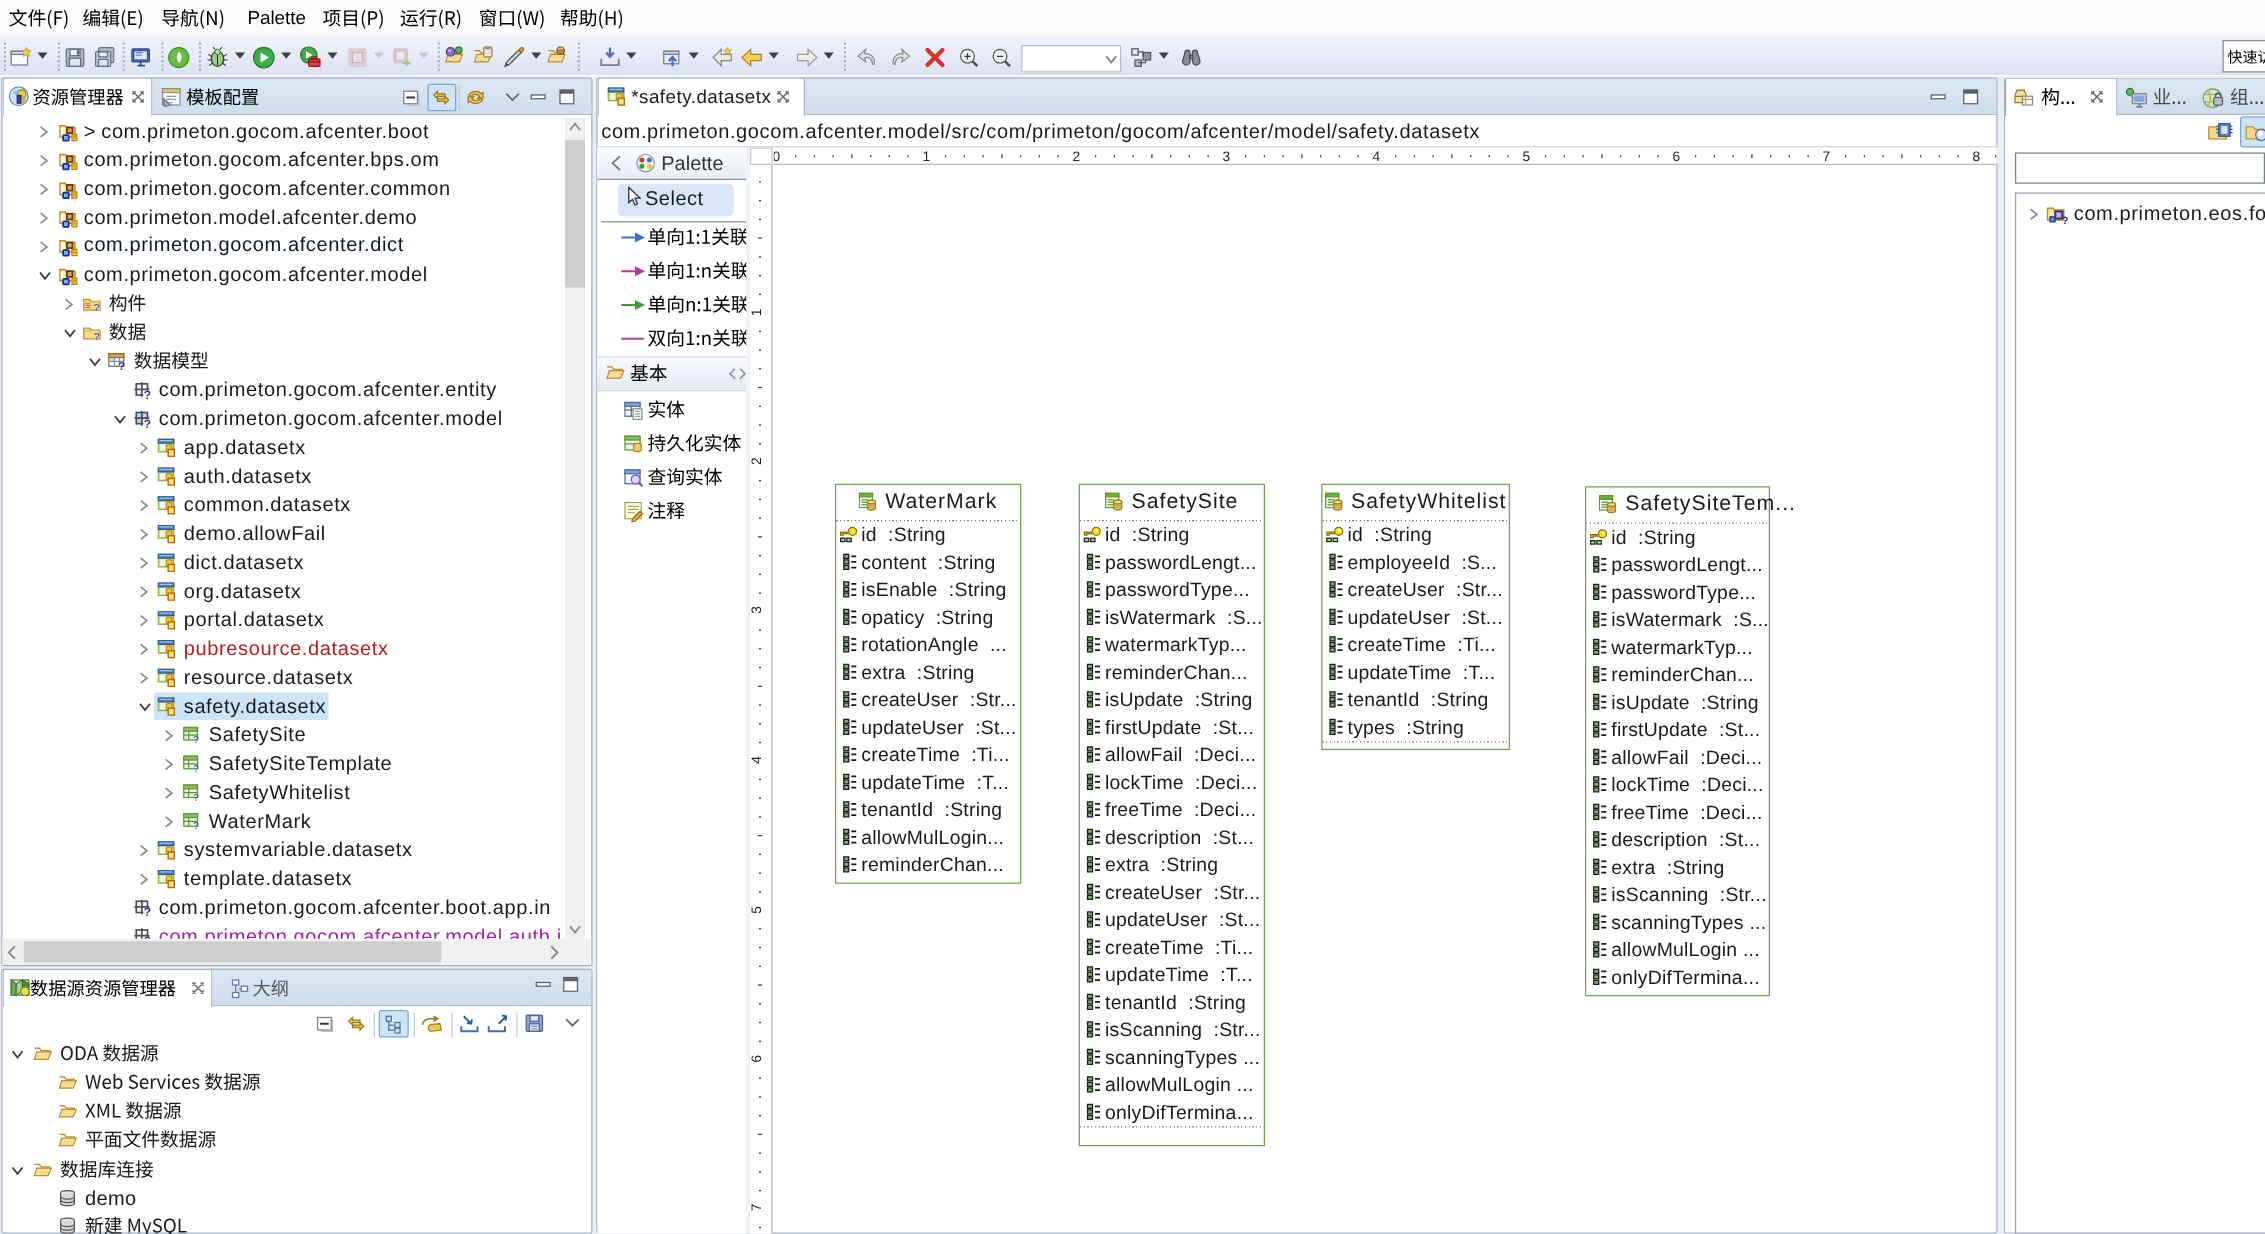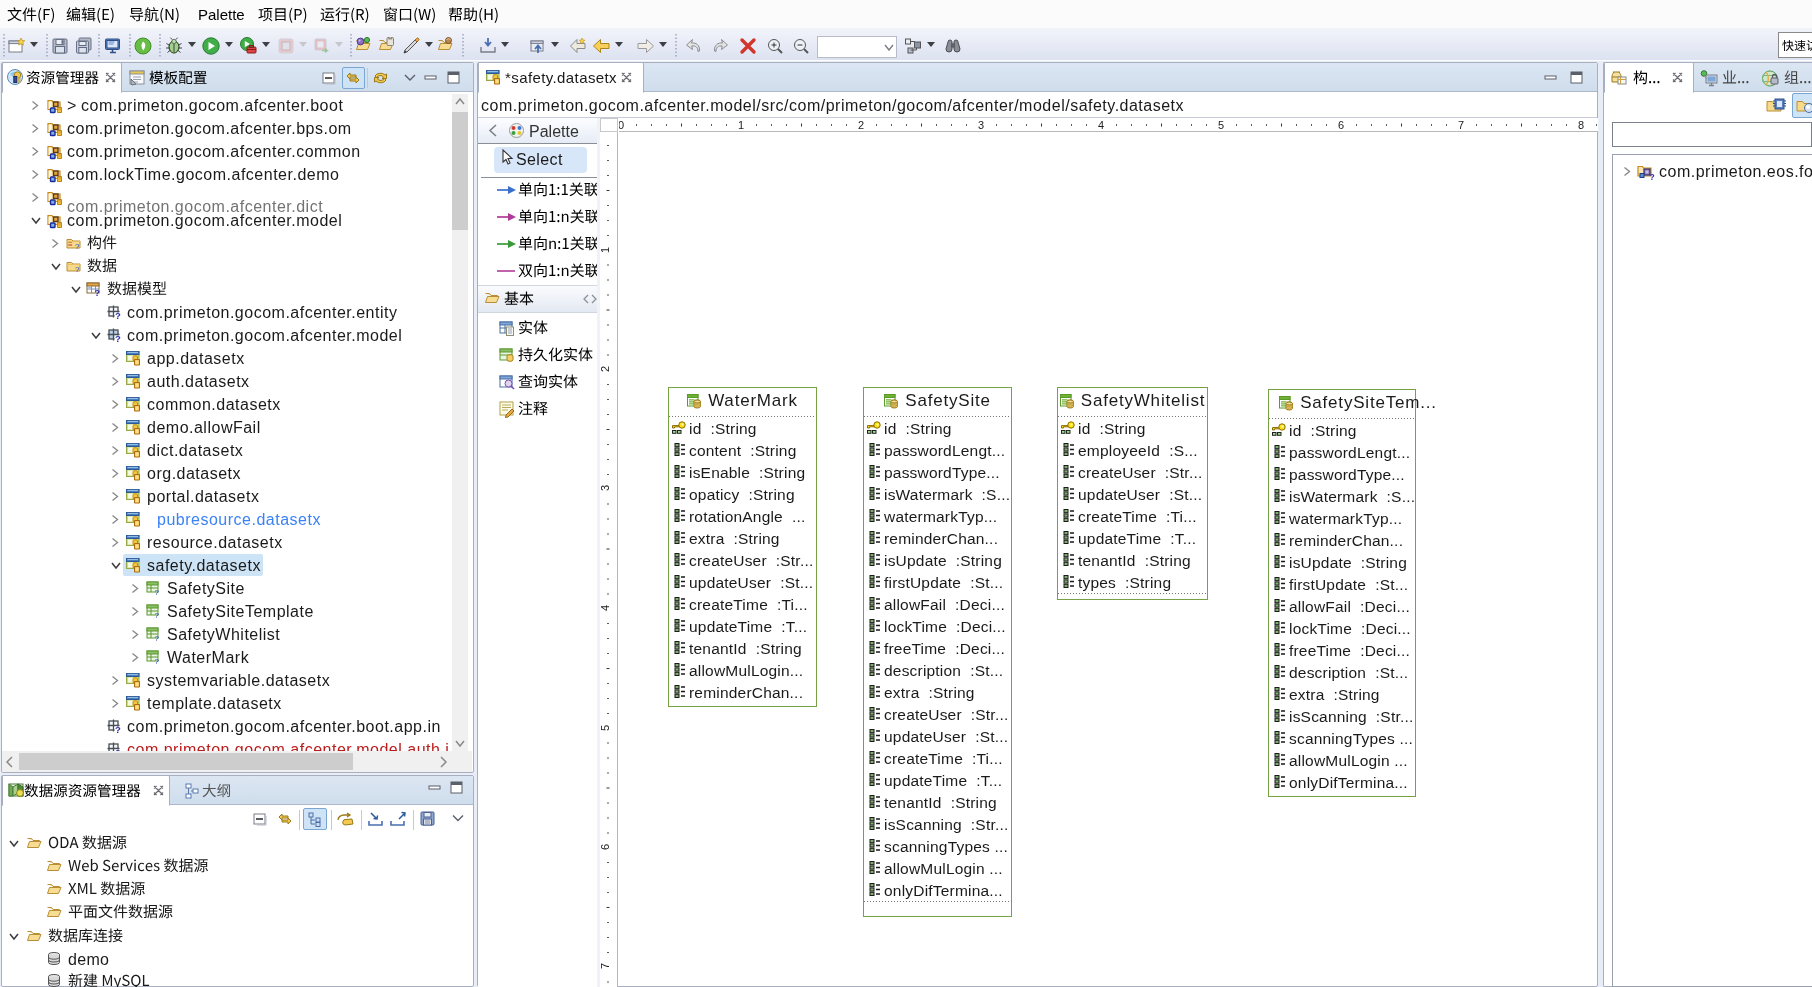--- a/index.html
+++ b/index.html
@@ -371,33 +371,33 @@
     <path d="M1.5 1.5 L6.5 5.5 L1.5 9.5" stroke="#8a8a8a" stroke-width="1.4" fill="none"></path>
   </svg>
 <svg style="position:absolute;left:46px;top:166px;" width="17" height="17" viewBox="0 0 17 17">
     <path d="M2 3.5 h4 l1 1.5 h7 v7.5 h-12 z" fill="#f7e7b2" stroke="#c8881a" stroke-width="1.2"></path>
     <path d="M2.6 5 h2.8 v7 h-2.8 z" fill="#fdf6dc" stroke="none"></path>
     <rect x="7.5" y="5" width="4.5" height="4.5" fill="#e8a43f" stroke="#5a3a1a" stroke-width="1.4"></rect>
     <rect x="4.5" y="11" width="4.5" height="4.5" rx="0.8" fill="#7ab0e8" stroke="#1a2a9a" stroke-width="1.4"></rect>
     <path d="M11.5 10.5 h4 v5 h-4 z" fill="#f5c63f" stroke="#b8811a"></path>
     <path d="M11.5 11.8 h4 M11.5 13 h4" stroke="#d89a26"></path>
   </svg>
-<div style="position:absolute;left:67px;top:164.5px;font:normal 16.0px 'Liberation Sans',sans-serif;color:#1a1a1a;letter-spacing:0.5px;white-space:pre;line-height:19px">com.lockTime.gocom.afcenter.demo</div>
+<div style="position:absolute;left:67px;top:164.5px;font:normal 16.0px 'Liberation Sans',sans-serif;color:#1a1a1a;letter-spacing:0.5px;white-space:pre;line-height:19px">com.primeton.model.afcenter.demo</div>
 <svg style="position:absolute;left:31px;top:192px;" width="8" height="11" viewBox="0 0 8 11">
     <path d="M1.5 1.5 L6.5 5.5 L1.5 9.5" stroke="#8a8a8a" stroke-width="1.4" fill="none"></path>
   </svg>
 <svg style="position:absolute;left:46px;top:189px;" width="17" height="17" viewBox="0 0 17 17">
     <path d="M2 3.5 h4 l1 1.5 h7 v7.5 h-12 z" fill="#f7e7b2" stroke="#c8881a" stroke-width="1.2"></path>
     <path d="M2.6 5 h2.8 v7 h-2.8 z" fill="#fdf6dc" stroke="none"></path>
     <rect x="7.5" y="5" width="4.5" height="4.5" fill="#e8a43f" stroke="#5a3a1a" stroke-width="1.4"></rect>
     <rect x="4.5" y="11" width="4.5" height="4.5" rx="0.8" fill="#7ab0e8" stroke="#1a2a9a" stroke-width="1.4"></rect>
     <path d="M11.5 10.5 h4 v5 h-4 z" fill="#f5c63f" stroke="#b8811a"></path>
     <path d="M11.5 11.8 h4 M11.5 13 h4" stroke="#d89a26"></path>
   </svg>
-<div style="position:absolute;left:67px;top:197px;font:normal 16.0px 'Liberation Sans',sans-serif;color:#737373;letter-spacing:0.5px;white-space:pre;line-height:19px">com.primeton.gocom.afcenter.dict</div>
+<div style="position:absolute;left:67px;top:187px;font:normal 16.0px 'Liberation Sans',sans-serif;color:#0f172a;letter-spacing:0.5px;white-space:pre;line-height:19px">com.primeton.gocom.afcenter.dict</div>
 <svg style="position:absolute;left:31px;top:216px;" width="10" height="9" viewBox="0 0 10 9">
     <path d="M1 2 L5 7 L9 2" stroke="#3c3c3c" stroke-width="1.5" fill="none"></path>
   </svg>
 <svg style="position:absolute;left:46px;top:212px;" width="17" height="17" viewBox="0 0 17 17">
     <path d="M2 3.5 h4 l1 1.5 h7 v7.5 h-12 z" fill="#f7e7b2" stroke="#c8881a" stroke-width="1.2"></path>
     <path d="M2.6 5 h2.8 v7 h-2.8 z" fill="#fdf6dc" stroke="none"></path>
     <rect x="7.5" y="5" width="4.5" height="4.5" fill="#e8a43f" stroke="#5a3a1a" stroke-width="1.4"></rect>
     <rect x="4.5" y="11" width="4.5" height="4.5" rx="0.8" fill="#7ab0e8" stroke="#1a2a9a" stroke-width="1.4"></rect>
     <path d="M11.5 10.5 h4 v5 h-4 z" fill="#f5c63f" stroke="#b8811a"></path>
     <path d="M11.5 11.8 h4 M11.5 13 h4" stroke="#d89a26"></path>
@@ -563,21 +563,21 @@
   </svg>
 <svg style="position:absolute;left:126px;top:511px;" width="17" height="17" viewBox="0 0 17 17">
     <rect x="0.5" y="1.5" width="12.5" height="10" fill="#cde26a" stroke="#9aa84a"></rect>
     <rect x="0.5" y="1.5" width="12.5" height="3" fill="#4a80c0" stroke="#2d5a96"></rect>
     <path d="M1.5 2.4 h10.5" stroke="#9cc4ea"></path>
     <rect x="2" y="5.5" width="5.5" height="5" fill="#f2fae2" stroke="none"></rect>
     <path d="M7 6.5 c0 -1 4.5 -1 4.5 0 l0 4 c-1.5 .8 -3 .8 -4.5 0 z" fill="#f5c63f" stroke="#c8881a"></path>
     <path d="M8.5 9.5 h5 v5.5 h-5 z" fill="#f0a826" stroke="#a96a10"></path>
     <path d="M9.3 10.3 h3.4 v4 h-3.4 z" fill="#fbe08a" stroke="none"></path>
   </svg>
-<div style="position:absolute;left:157px;top:509.5px;font:normal 16.0px 'Liberation Sans',sans-serif;color:#3b82f6;letter-spacing:0.5px;white-space:pre;line-height:19px">pubresource.datasetx</div>
+<div style="position:absolute;left:147px;top:509.5px;font:normal 16.0px 'Liberation Sans',sans-serif;color:#b91c1c;letter-spacing:0.5px;white-space:pre;line-height:19px">pubresource.datasetx</div>
 <svg style="position:absolute;left:111px;top:537px;" width="8" height="11" viewBox="0 0 8 11">
     <path d="M1.5 1.5 L6.5 5.5 L1.5 9.5" stroke="#8a8a8a" stroke-width="1.4" fill="none"></path>
   </svg>
 <svg style="position:absolute;left:126px;top:534px;" width="17" height="17" viewBox="0 0 17 17">
     <rect x="0.5" y="1.5" width="12.5" height="10" fill="#cde26a" stroke="#9aa84a"></rect>
     <rect x="0.5" y="1.5" width="12.5" height="3" fill="#4a80c0" stroke="#2d5a96"></rect>
     <path d="M1.5 2.4 h10.5" stroke="#9cc4ea"></path>
     <rect x="2" y="5.5" width="5.5" height="5" fill="#f2fae2" stroke="none"></rect>
     <path d="M7 6.5 c0 -1 4.5 -1 4.5 0 l0 4 c-1.5 .8 -3 .8 -4.5 0 z" fill="#f5c63f" stroke="#c8881a"></path>
     <path d="M8.5 9.5 h5 v5.5 h-5 z" fill="#f0a826" stroke="#a96a10"></path>
@@ -670,21 +670,21 @@
     <rect x="8.6" y="8.6" width="6" height="6" fill="#fff" stroke="none"></rect>
     <text x="9" y="15" font-size="9.5" font-weight="bold" fill="#2a2aaa" font-family="sans-serif">?</text>
   </svg>
 <div style="position:absolute;left:127px;top:716.5px;font:normal 16.0px 'Liberation Sans',sans-serif;color:#1a1a1a;letter-spacing:0.5px;white-space:pre;line-height:19px">com.primeton.gocom.afcenter.boot.app.in</div>
 <svg style="position:absolute;left:106px;top:741px;" width="17" height="17" viewBox="0 0 17 17">
     <rect x="3" y="3" width="9" height="9" fill="#f4f8fd" stroke="#4a4d52" stroke-width="1.3"></rect>
     <path d="M7.5 1.5 v12 M1.5 7.5 h12" stroke="#4a4d52" stroke-width="1.3"></path>
     <rect x="8.6" y="8.6" width="6" height="6" fill="#fff" stroke="none"></rect>
     <text x="9" y="15" font-size="9.5" font-weight="bold" fill="#2a2aaa" font-family="sans-serif">?</text>
   </svg>
-<div style="position:absolute;left:127px;top:739.5px;font:normal 16.0px 'Liberation Sans',sans-serif;color:#b91c1c;letter-spacing:0.5px;white-space:pre;line-height:19px">com.primeton.gocom.afcenter.model.auth.i</div>
+<div style="position:absolute;left:127px;top:739.5px;font:normal 16.0px 'Liberation Sans',sans-serif;color:#a21caf;letter-spacing:0.5px;white-space:pre;line-height:19px">com.primeton.gocom.afcenter.model.auth.i</div>
 <div style="position:absolute;left:452px;top:94px;width:16px;height:657px;background:#f0f0f0"></div>
 <svg style="position:absolute;left:452px;top:94px;" width="16" height="16" viewBox="0 0 16 16">
     <path d="M4 10 L8 5 L12 10" stroke="#8a8a8a" stroke-width="1.5" fill="none"></path>
   </svg>
 <svg style="position:absolute;left:452px;top:735px;" width="16" height="16" viewBox="0 0 16 16">
     <path d="M4 6 L8 11 L12 6" stroke="#8a8a8a" stroke-width="1.5" fill="none"></path>
   </svg>
 <div style="position:absolute;left:452px;top:112px;width:16px;height:118px;background:#cdcdcd"></div>
 <div style="position:absolute;left:2px;top:751px;width:470px;height:21px;background:#f0f0f0"></div>
 <svg style="position:absolute;left:3px;top:754px;" width="14" height="16" viewBox="0 0 14 16">

